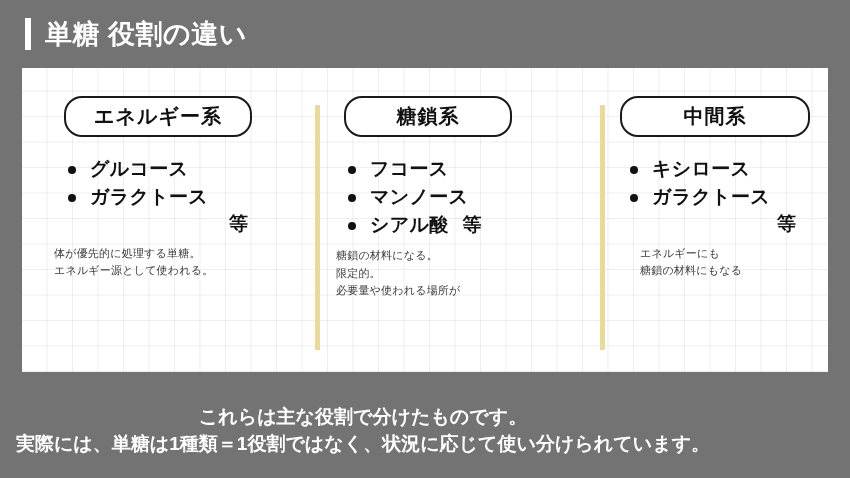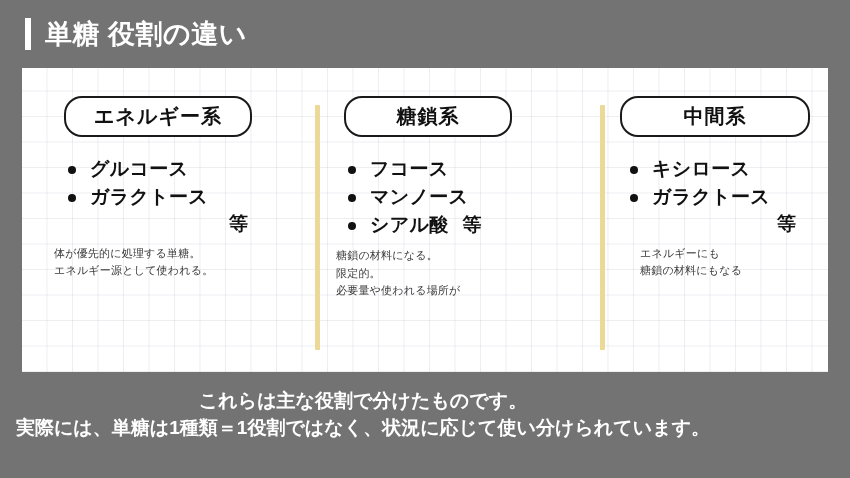--- a/index.html
+++ b/index.html
@@ -156,21 +156,21 @@
     letter-spacing: 0.2px;
     white-space: nowrap;
   }
   .col-1 .desc { padding-left: 12px; }
   .col-2 .desc { padding-left: 34px; }
 
   
   .footer {
     position: absolute;
     left: 0;
-    top: 388px;
+    top: 404px;
     width: 726px;
     text-align: center;
     color: #ffffff;
   }
   .footer-line {
     font-weight: bold;
     line-height: 1.42;
     white-space: nowrap;
   }
   .footer-line-0 { font-size: 19px; }

